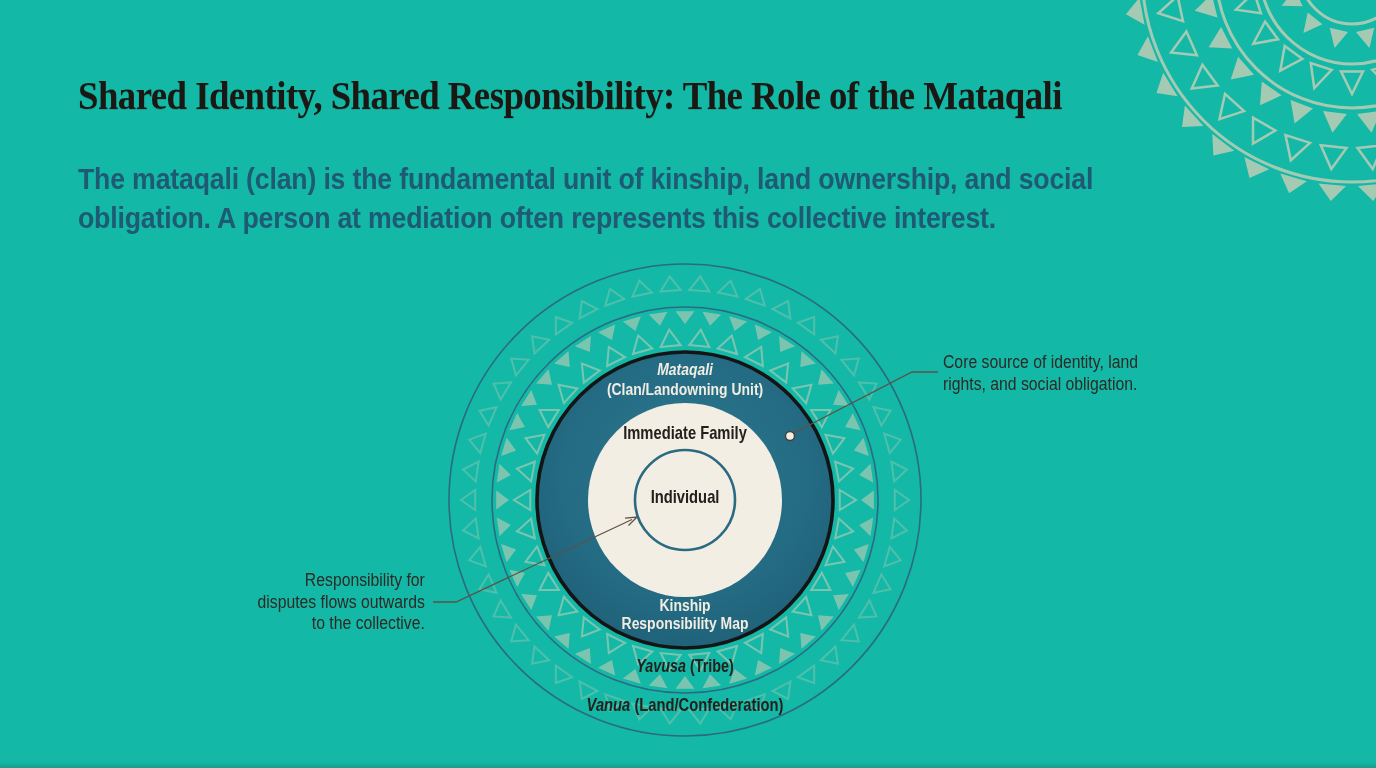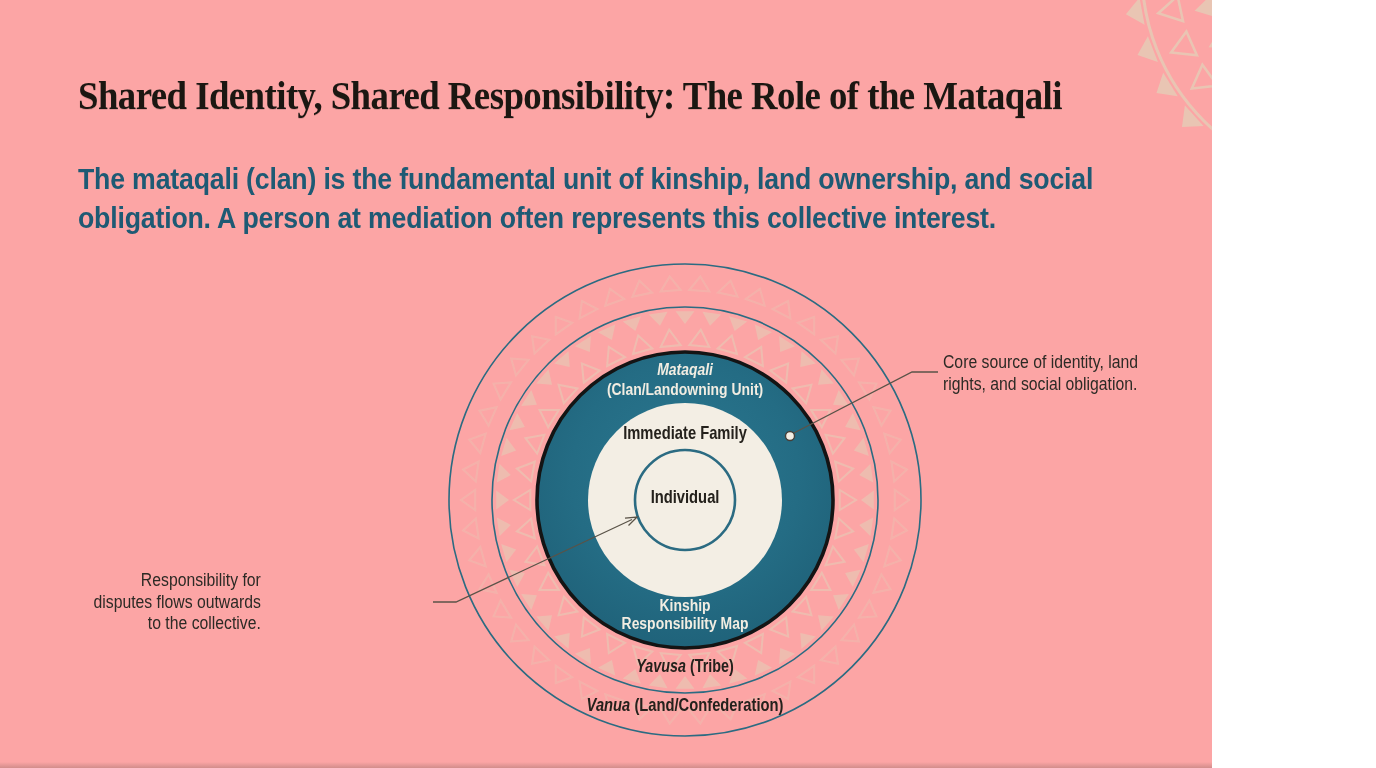--- a/index.html
+++ b/index.html
@@ -1,19 +1,19 @@
 <!DOCTYPE html>
 <html><head>
 <meta charset="utf-8">
 <style>
   html,body{margin:0;padding:0;}
   body{width:1376px;height:768px;overflow:hidden;}
   .slide{
-    position:relative;width:1212px;height:768px;
-    background:#fca5a5;overflow:hidden;
+    position:relative;width:1376px;height:768px;
+    background:#14b8a6;overflow:hidden;
     font-family:"Liberation Sans",sans-serif;
   }
   .slide-title{
     position:absolute;left:78px;top:72px;margin:0;
     font-family:"Liberation Serif",serif;
     font-size:40px;font-weight:700;letter-spacing:-0.6px;
     color:#1b1712;white-space:nowrap;
     transform:scaleX(0.92);transform-origin:left top;
     text-shadow:0 1px 0 rgba(0,0,0,0.12);
   }

